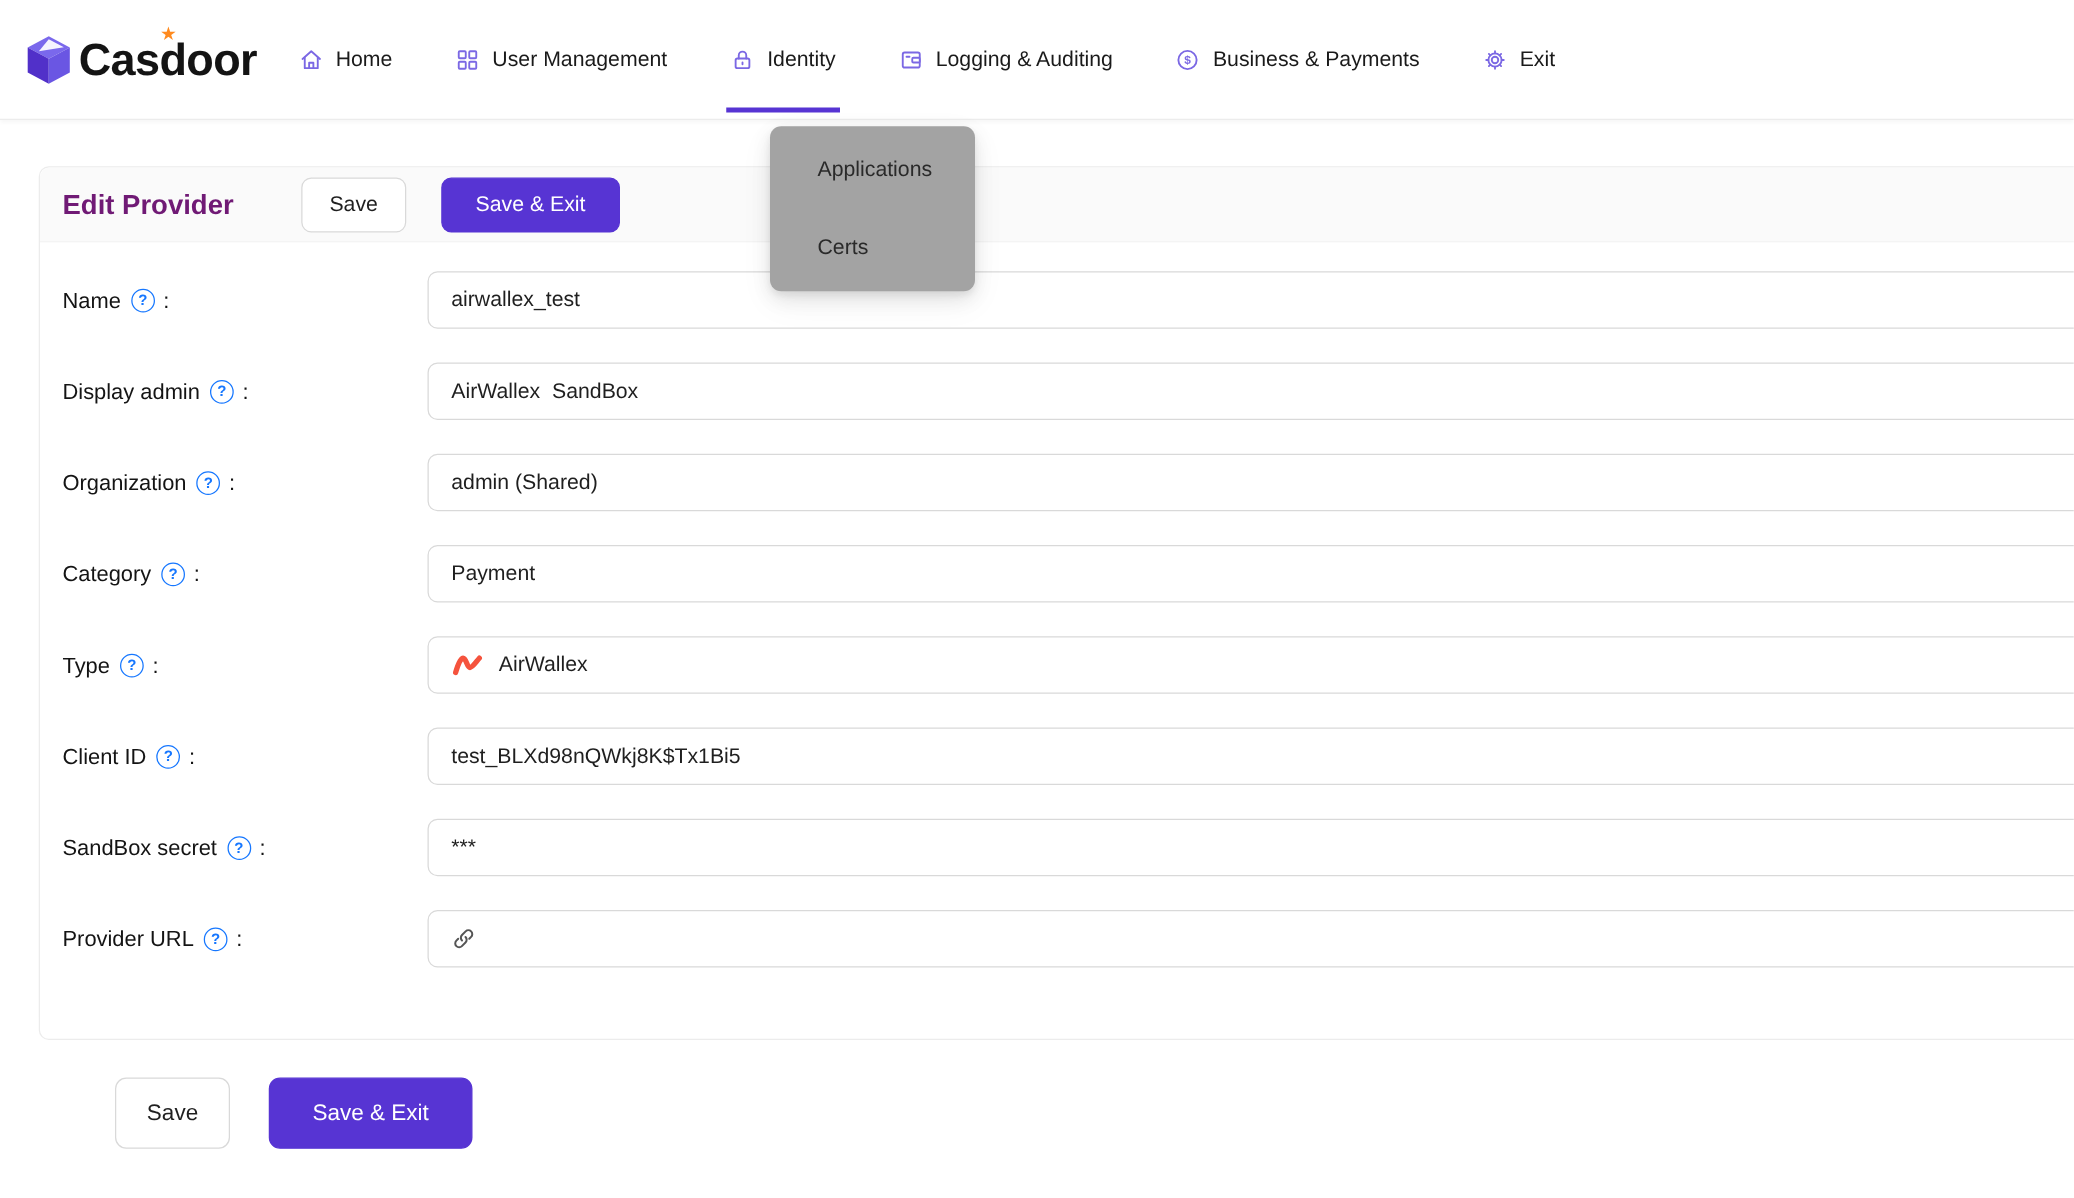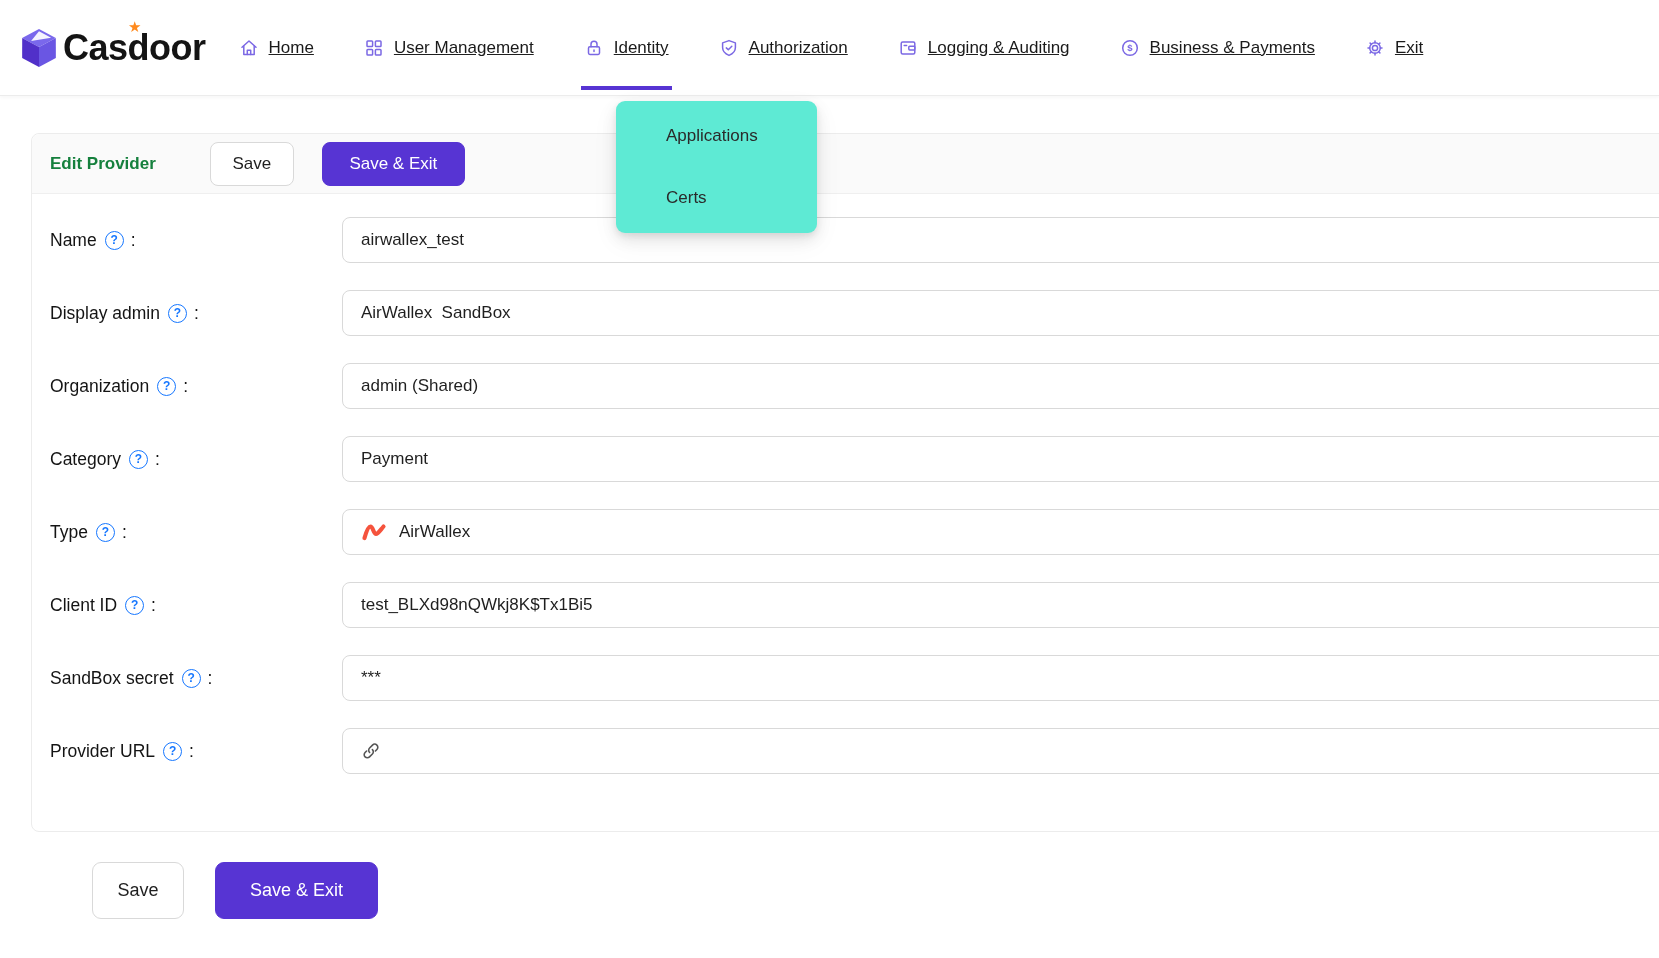--- a/index.html
+++ b/index.html
@@ -7,43 +7,43 @@
     font-family:"Liberation Sans","DejaVu Sans",sans-serif; color:#1f1f1f; }
   .viewport { position:relative; width:1659px; height:958px; background:#fff; }
 
   
   .navbar { position:relative; height:96px; display:flex; align-items:center;
     background:#fff; border-bottom:1px solid #ececec; box-shadow:0 2px 3px rgba(0,0,0,0.03); z-index:50; }
   .logo { display:flex; align-items:center; margin-left:21px; position:relative; cursor:pointer; }
   .logo-text { font-size:36px; font-weight:700; color:#141414; letter-spacing:-0.5px; margin-left:6px; }
   .logo-star { position:absolute; left:107px; top:-9px; color:#ff8a1e; font-size:15px;
     text-shadow:0 0 2px #fff; }
-  .nav-items { display:flex; align-items:flex-end; margin-left:8px;text-decoration:underline; }
+  .nav-items { display:flex; align-items:flex-end; margin-left:8px; }
   .nav-item { position:relative; display:flex; align-items:center; gap:10px;
     padding:0 25px; height:96px; cursor:pointer; }
   .nav-label { font-size:17px; color:#1a1a1a; white-space:nowrap; }
   .nav-item.active::after { content:""; position:absolute; left:22px; right:22px; bottom:6px;
     height:3.5px; background:#5734d3; }
   .nav-icon { display:flex; align-items:center; }
   .nav-icon svg { stroke:#7b68e4; fill:none; stroke-width:1.5; stroke-linecap:round; stroke-linejoin:round; }
 
   
-  .dropdown { position:absolute; left:616px; top:101px; width:201px; padding:4px 12px;
-    background:#5eead4; border-radius:9px; z-index:100;
+  .dropdown { position:absolute; left:616px; top:101px; width:164px; padding:4px 0;
+    background:#a3a3a3; border-radius:9px; z-index:100;
     box-shadow:0 6px 16px rgba(0,0,0,0.09), 0 3px 6px rgba(0,0,0,0.07), 0 9px 28px rgba(0,0,0,0.05); }
   .dd-item { height:62px; display:flex; align-items:center; padding-left:38px;
     font-size:17px; color:#2a2a2a; cursor:pointer; }
   .dd-item.selected { background:#f0f0f0; border-radius:8px; margin:0 10px; padding-left:28px; }
 
   
   .card { position:absolute; left:31px; top:133px; width:1680px; height:699px;
     background:#fff; border:1px solid #ececec; border-radius:8px; z-index:1; }
   .card-header { height:60px; display:flex; align-items:center; background:#fafafa;
     border-bottom:1px solid #efefef; border-radius:8px 8px 0 0; padding-left:18px; }
-  .card-title { font-size:17px; font-weight:700; color:#15803d; }
+  .card-title { font-size:22px; font-weight:700; color:#701a75; }
   .btn { display:inline-flex; align-items:center; justify-content:center; cursor:pointer;
     font-family:Liberation Sans, sans-serif; border-radius:8px; white-space:nowrap; }
   .btn-default { background:#fff; border:1px solid #d9d9d9; color:#1f1f1f; }
   .btn-primary { background:#5734d3; border:1px solid #5734d3; color:#fff; }
   .hdr-save { width:84px; height:44px; font-size:17px; margin-left:54px; }
   .hdr-save-exit { width:143px; height:44px; font-size:17px; margin-left:28px; }
 
   .card-body { padding:23px 0 0 18px; }
   .form-row { display:flex; align-items:center; height:46px; margin-bottom:27px; }
   .form-label { width:292px; display:flex; align-items:center; font-size:17.5px; color:#141414; }
@@ -109,29 +109,20 @@
             <rect x="4.5" y="8.8" width="11" height="7.7" rx="1.4"></rect>
             <path d="M7 8.8 V6.3 a3 3 0 0 1 6 0 V8.8"></path>
             <path d="M10 11.9 V13.4"></path>
           </svg>
         </span>
         <span class="nav-label">Identity</span>
       </div>
       <div class="nav-item">
         <span class="nav-icon">
           <svg width="20" height="20" viewBox="0 0 20 20">
-            <path d="M10 2.6 L16.4 4.9 V9.6 C16.4 13.3 13.7 15.9 10 17.4 C6.3 15.9 3.6 13.3 3.6 9.6 V4.9 Z"></path>
-            <path d="M7.3 9.9 L9.3 11.8 L12.8 8.3"></path>
-          </svg>
-        </span>
-        <span class="nav-label">Authorization</span>
-      </div>
-      <div class="nav-item">
-        <span class="nav-icon">
-          <svg width="20" height="20" viewBox="0 0 20 20">
             <rect x="3.2" y="4" width="13.6" height="12" rx="1.5"></rect>
             <rect x="10.8" y="8.2" width="6" height="3.8" rx="0.9" fill="#fff"></rect>
             <path d="M6.2 7.4 H8.6"></path>
           </svg>
         </span>
         <span class="nav-label">Logging &amp; Auditing</span>
       </div>
       <div class="nav-item">
         <span class="nav-icon">
           <svg width="20" height="20" viewBox="0 0 20 20">

